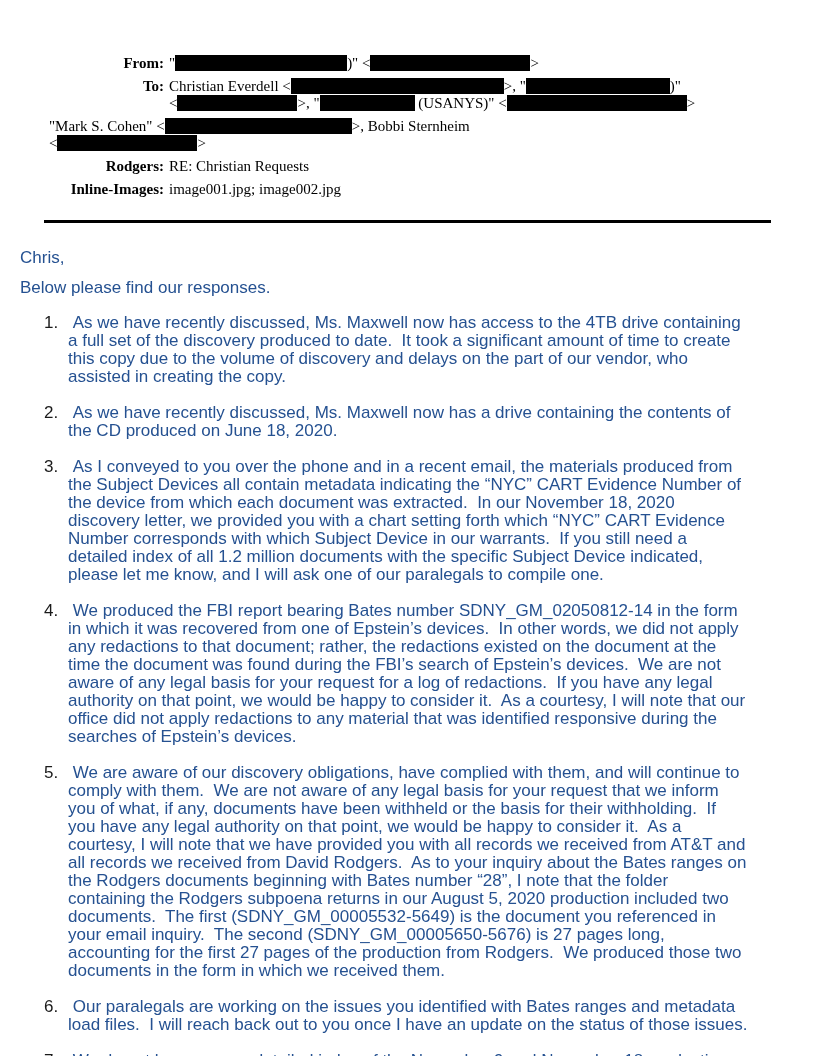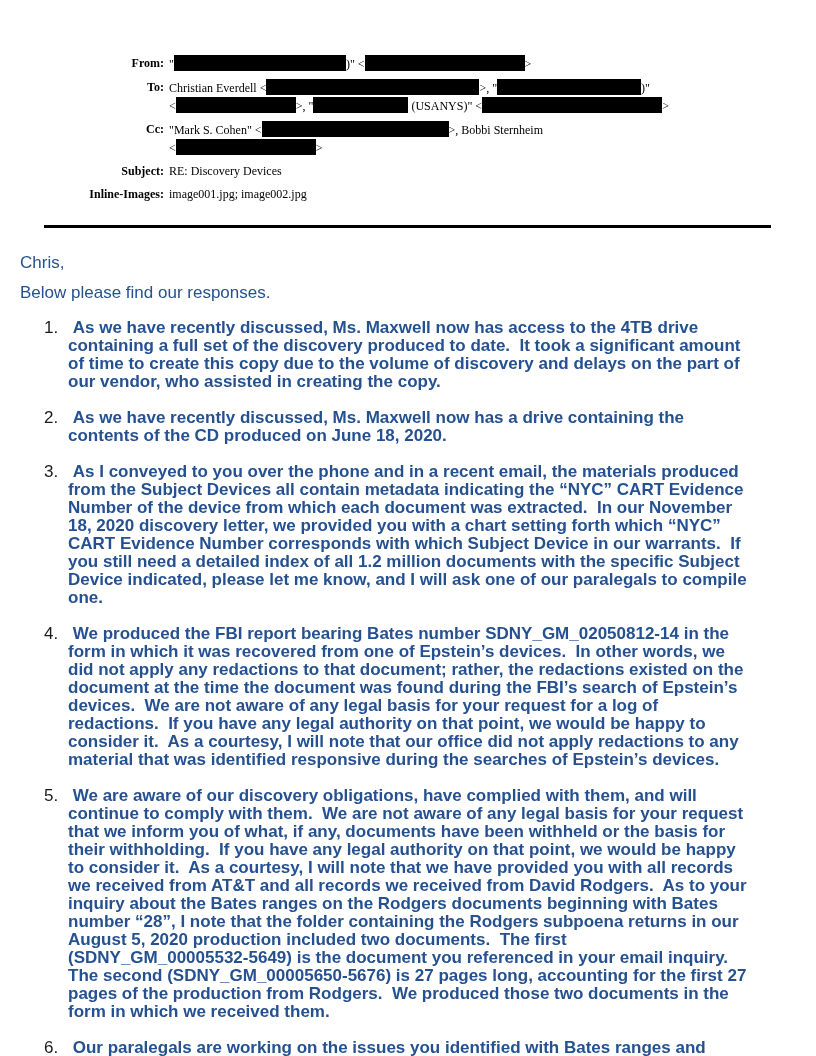--- a/index.html
+++ b/index.html
@@ -9,21 +9,21 @@
     overflow:hidden;
     position:relative;
     font-family:"Liberation Serif", serif;
   }
   .page { width:816px; height:1056px; background:#fff; }
 
   
   .email-header {
     padding-top:52px;
     margin-left:44px;
-    font-size:12px;
+    font-size:15px;
     line-height:17px;
     color:var(--header-text, #000);
   }
   .hrow { display:flex; padding:3px 0; }
   .hlabel {
     flex:0 0 120px;
     width:120px;
     text-align:right;
     font-weight:bold;
     white-space:nowrap;
@@ -59,21 +59,20 @@
   .intro { margin-bottom:17px; }
   .item { display:flex; margin:0 0 18px 24px; }
   .inum {
     flex:0 0 24px;
     width:24px;
     color:var(--list-number, #000);
   }
   .itext {
     width:680px;
     white-space:pre-wrap;
-    font-weight:bold;
   }
 </style>
 </head>
 <body>
 
 <div class="page">
   <div class="email-header">
       <div class="hrow">
         <div class="hlabel">From:</div>
         <div class="hvalue">
@@ -81,30 +80,29 @@
         </div>
       </div>
       <div class="hrow">
         <div class="hlabel">To:</div>
         <div class="hvalue">
           <div class="hline"><span class="htext">Christian Everdell &lt;</span><span class="redaction" style="width: 213px;"></span><span class="htext">&gt;, "</span><span class="redaction" style="width: 144px;"></span><span class="htext">)"</span></div>
           <div class="hline"><span class="htext">&lt;</span><span class="redaction" style="width: 120px;"></span><span class="htext">&gt;, "</span><span class="redaction" style="width: 95px;"></span><span class="htext"> (USANYS)" &lt;</span><span class="redaction" style="width: 180px;"></span><span class="htext">&gt;</span></div>
         </div>
       </div>
       <div class="hrow">
-        <div class="hlabel">Cc:</div>
         <div class="hvalue">
           <div class="hline"><span class="htext">"Mark S. Cohen" &lt;</span><span class="redaction" style="width: 187px;"></span><span class="htext">&gt;, Bobbi Sternheim</span></div>
           <div class="hline"><span class="htext">&lt;</span><span class="redaction" style="width: 140px;"></span><span class="htext">&gt;</span></div>
         </div>
       </div>
       <div class="hrow">
-        <div class="hlabel">Subject:</div>
+        <div class="hlabel">Rodgers:</div>
         <div class="hvalue">
-          <div class="hline"><span class="htext">RE: Discovery Devices</span></div>
+          <div class="hline"><span class="htext">RE: Christian Requests</span></div>
         </div>
       </div>
       <div class="hrow">
         <div class="hlabel">Inline-Images:</div>
         <div class="hvalue">
           <div class="hline"><span class="htext">image001.jpg; image002.jpg</span></div>
         </div>
       </div>
     </div>
   <div class="separator"></div>

